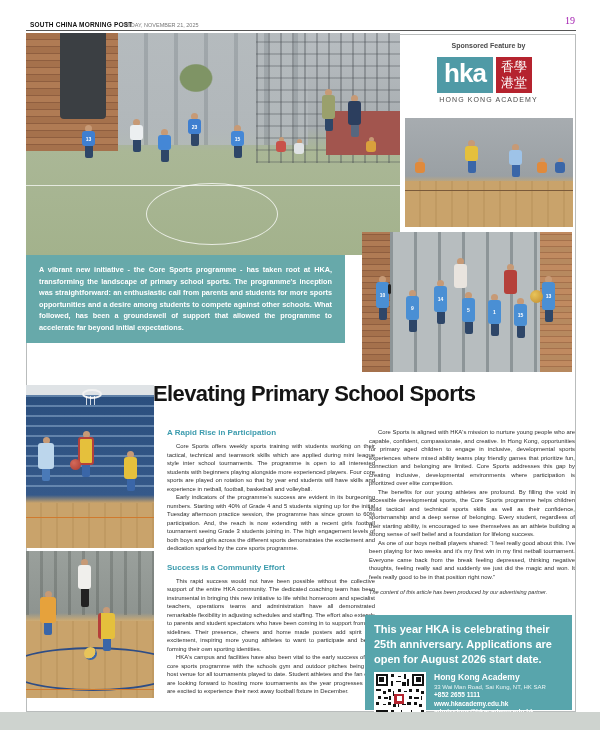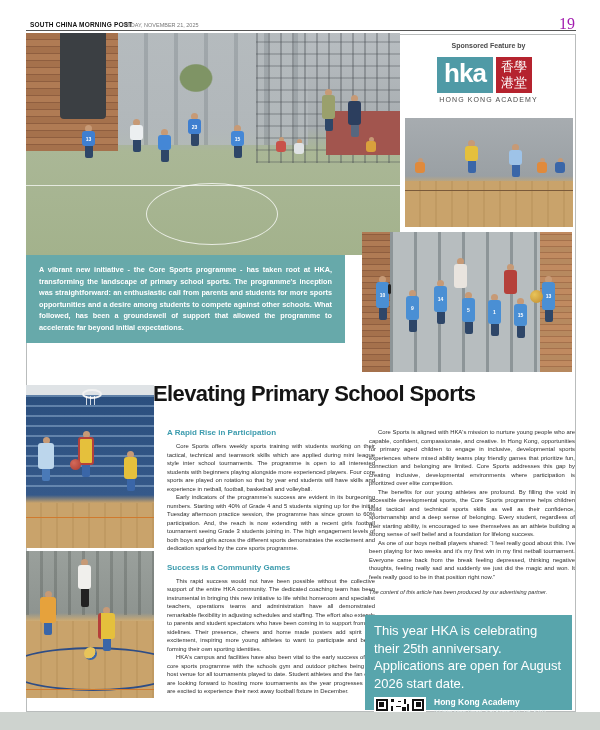--- a/index.html
+++ b/index.html
@@ -8,21 +8,21 @@
   
   #bottom-strip{position:absolute;left:0;top:712px;width:600px;height:18px;background:#ced3cf;}
   
   #feature-frame{position:absolute;left:26px;top:34px;width:550px;height:678px;
         border:1px solid #b9bcbc;box-sizing:border-box;}
   
   #masthead{position:absolute;left:30px;top:21px;font-size:6.5px;font-weight:bold;
         letter-spacing:.2px;color:#111;white-space:nowrap;}
   #issue-date{position:absolute;left:122px;top:21.5px;font-size:5.5px;color:#777;white-space:nowrap;}
   #page-number{position:absolute;right:25px;top:15px;font-family:"Liberation Serif",serif;
-        font-size:16px;color:#a21caf;}
+        font-size:10px;color:#a21caf;}
   #header-rule{position:absolute;left:26px;top:30px;width:550px;height:1px;background:#555;}
   
   .photo{position:absolute;overflow:hidden;background:#cfd4d0;}
   .kid{position:absolute;display:flex;flex-direction:column;align-items:center;}
   .kid .hd{width:7px;height:7px;border-radius:50%;background:#c79a76;}
   .kid .tr{width:13px;height:15px;border-radius:3px;margin-top:-1px;display:flex;
         align-items:center;justify-content:center;color:#fff;font-size:5px;font-weight:bold;}
   .kid .lg{width:8px;height:12px;background:#2e4668;border-radius:0 0 2px 2px;}
   .small .hd{width:5px;height:5px}.small .tr{width:10px;height:11px;font-size:4px}
   .adult .tr{height:24px;border-radius:3px;}
@@ -46,21 +46,21 @@
         color:#151515;letter-spacing:-.6px;white-space:nowrap;}
   .col{position:absolute;top:428px;width:208px;}
   #col-1{left:155px;margin-left:12px;} #col-2{left:369px;width:206px;}
   .subhead{color:#3d9cae;font-size:8px;font-weight:bold;margin:0 0 5px 0;}
   .subhead.later{margin-top:10px;}
   .para{font-size:5.9px;line-height:1.44;color:#2d2d2d;text-align:justify;text-indent:9px;margin:0;}
   #footnote{font-size:5.6px;font-style:italic;color:#333;margin-top:8px;}
   
   #promo-box{position:absolute;left:365px;top:615px;width:207px;height:95px;background:#58a5ac;
         box-sizing:border-box;padding:7px 9px;color:#fff;}
-  #promo-headline{font-size:13px;font-weight:normal;line-height:1.35;}
+  #promo-headline{font-size:11px;font-weight:bold;line-height:1.35;}
   #promo-row{display:flex;margin-top:5px;}
   #qr{width:52px;height:52px;background:#fff;padding:2px;box-sizing:border-box;flex:0 0 auto;}
   #promo-info{margin-left:8px;}
   #promo-org{font-size:8.5px;font-weight:bold;}
   #promo-address{font-size:6px;margin-top:2px;color:#eaf4f4;}
   #promo-phone,#promo-web,#promo-email{font-size:6.5px;font-weight:bold;margin-top:1.5px;}
   #cta-pill{display:inline-block;position:relative;margin-top:5px;background:rgba(255,255,255,.4);
         border-radius:9px;padding:2.5px 9px;font-size:6.6px;font-weight:bold;color:#fff;}
   #cta-pill .tail{position:absolute;left:-6px;top:4px;width:0;height:0;border-top:4px solid transparent;
         border-bottom:4px solid transparent;border-right:7px solid rgba(255,255,255,.4);}
@@ -320,21 +320,21 @@
     <div class="ball" style="left:58px;top:96px;width:13px;height:13px;
          background:radial-gradient(circle at 35% 35%,#e8c45a 0 55%,#3a66a8 60%);"></div>
   </div>
 
   <div id="headline">Elevating Primary School Sports</div>
 
   <div class="col" id="col-1">
     <div class="subhead">A Rapid Rise in Participation</div>
     <p class="para">Core Sports offers weekly sports training with students working on their tactical, technical and teamwork skills which are applied during mini league style inter school tournaments. The programme is open to all interested students with beginners playing alongside more experienced players. Four core sports are played on rotation so that by year end students will have skills and experience in netball, football, basketball and volleyball.</p>
     <p class="para">Early indicators of the programme's success are evident in its burgeoning numbers. Starting with 40% of Grade 4 and 5 students signing up for the initial Tuesday afternoon practice session, the programme has since grown to 60% participation. And, the reach is now extending with a recent girls football tournament seeing Grade 3 students joining in. The high engagement levels of both boys and girls across the different sports demonstrates the excitement and dedication sparked by the core sports programme.</p>
-    <div class="subhead later">Success is a Community Games</div>
+    <div class="subhead later">Success is a Community Effort</div>
     <p class="para">This rapid success would not have been possible without the collective support of the entire HKA community. The dedicated coaching team has been instrumental in bringing this new initiative to life whilst homeroom and specialist teachers, operations teams and administration have all demonstrated remarkable flexibility in adjusting schedules and staffing. The effort also extends to parents and student spectators who have been coming in to support from the sidelines. Their presence, cheers and home made posters add spirit and excitement, inspiring more young athletes to want to participate and begin forming their own sporting identities.</p>
     <p class="para">HKA's campus and facilities have also been vital to the early success of the core sports programme with the schools gym and outdoor pitches being the host venue for all tournaments played to date. Student athletes and the fan club are looking forward to hosting more tournaments as the year progresses and are excited to experience their next away football fixture in December.</p>
   </div>
 
   <div class="col" id="col-2">
     <p class="para">Core Sports is aligned with HKA's mission to nurture young people who are capable, confident, compassionate, and creative. In Hong Kong, opportunities for primary aged children to engage in inclusive, developmental sports experiences where mixed ability teams play friendly games that prioritize fun, connection and belonging are limited. Core Sports addresses this gap by creating inclusive, developmental environments where participation is prioritized over elite competition.</p>
     <p class="para">The benefits for our young athletes are profound. By filling the void in accessible developmental sports, the Core Sports programme helps children build tactical and technical sports skills as well as their confidence, sportsmanship and a deep sense of belonging. Every student, regardless of their starting ability, is encouraged to see themselves as an athlete building a strong sense of self belief and a foundation for lifelong success.</p>
     <p class="para">As one of our boys netball players shared: “I feel really good about this. I've been playing for two weeks and it's my first win in my first netball tournament. Everyone came back from the break feeling depressed, thinking negative thoughts, feeling really sad and suddenly we just did the magic and won. It feels really good to be in that position right now.”</p>
     <div id="footnote">The content of this article has been produced by our advertising partner.</div>
   </div>

